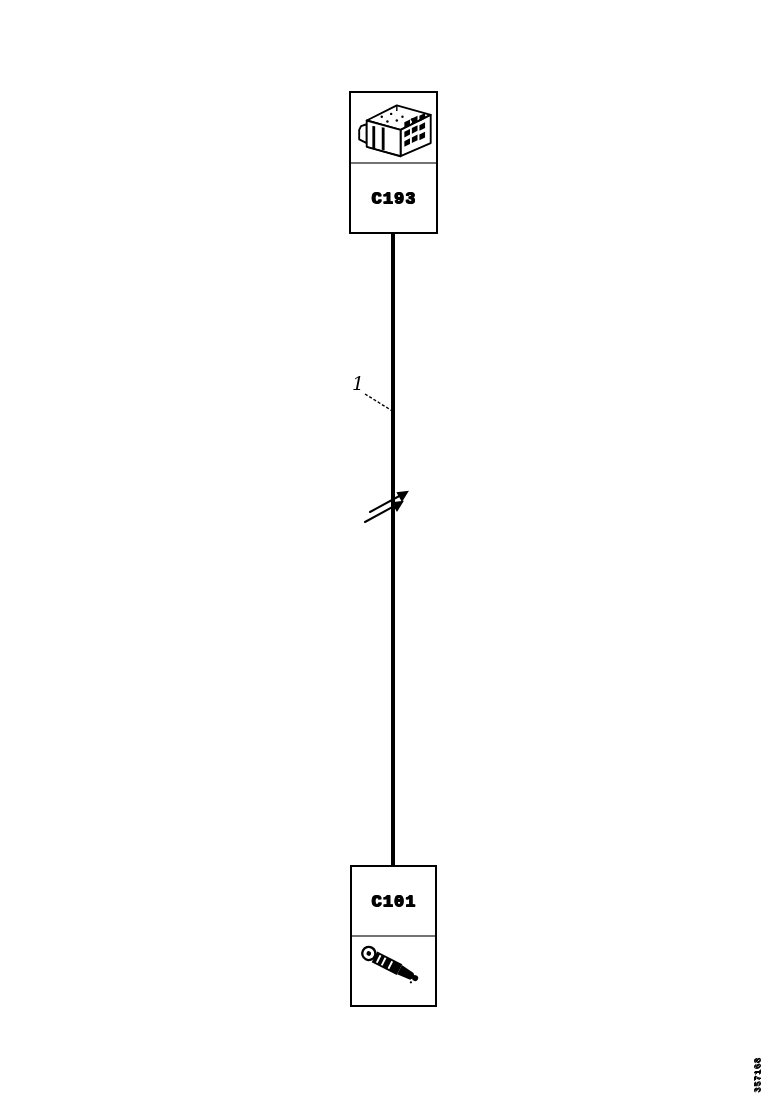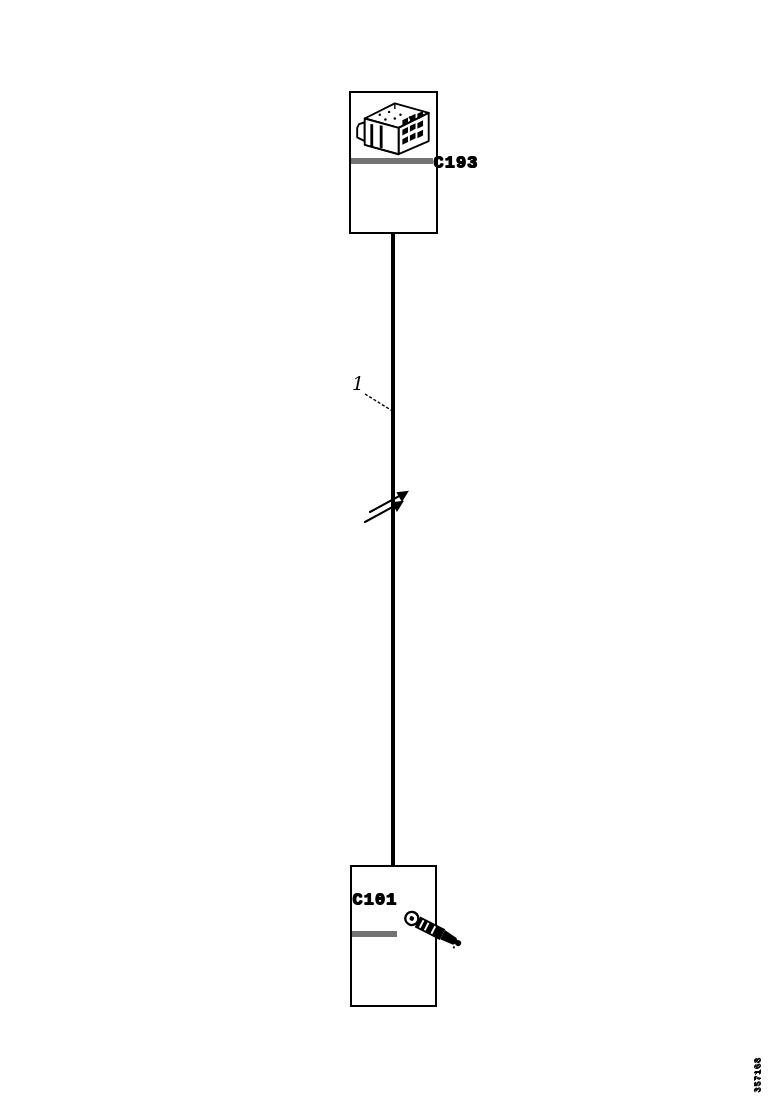--- a/index.html
+++ b/index.html
@@ -10,24 +10,24 @@
     overflow:hidden;
     font-family:"Liberation Sans",sans-serif;
     color:#000;
   }
   
   .conn-box{
     position:absolute;
     border:2px solid #000;
     background:#fff;
     box-sizing:border-box;
-    display:flex;flex-direction:row;
+    display:flex;flex-direction:column;
   }
   .conn-box .cell{box-sizing:border-box;display:flex;align-items:center;justify-content:center;}
-  .cell.divider-bottom{border-bottom:6px solid #737373;}
+  .cell.divider-bottom{border-bottom:2px solid #737373;}
   .conn-label{
     font-family:"Liberation Mono","DejaVu Sans Mono",monospace;
     font-weight:bold;
     font-size:17px;
     letter-spacing:1px;
     color:#000;
     
     text-shadow:1.1px 0 0 #000, 0 0.7px 0 #000, 1.1px 0.7px 0 #000;
   }
   #top-box{left:349px;top:91px;width:89px;height:143px;}

